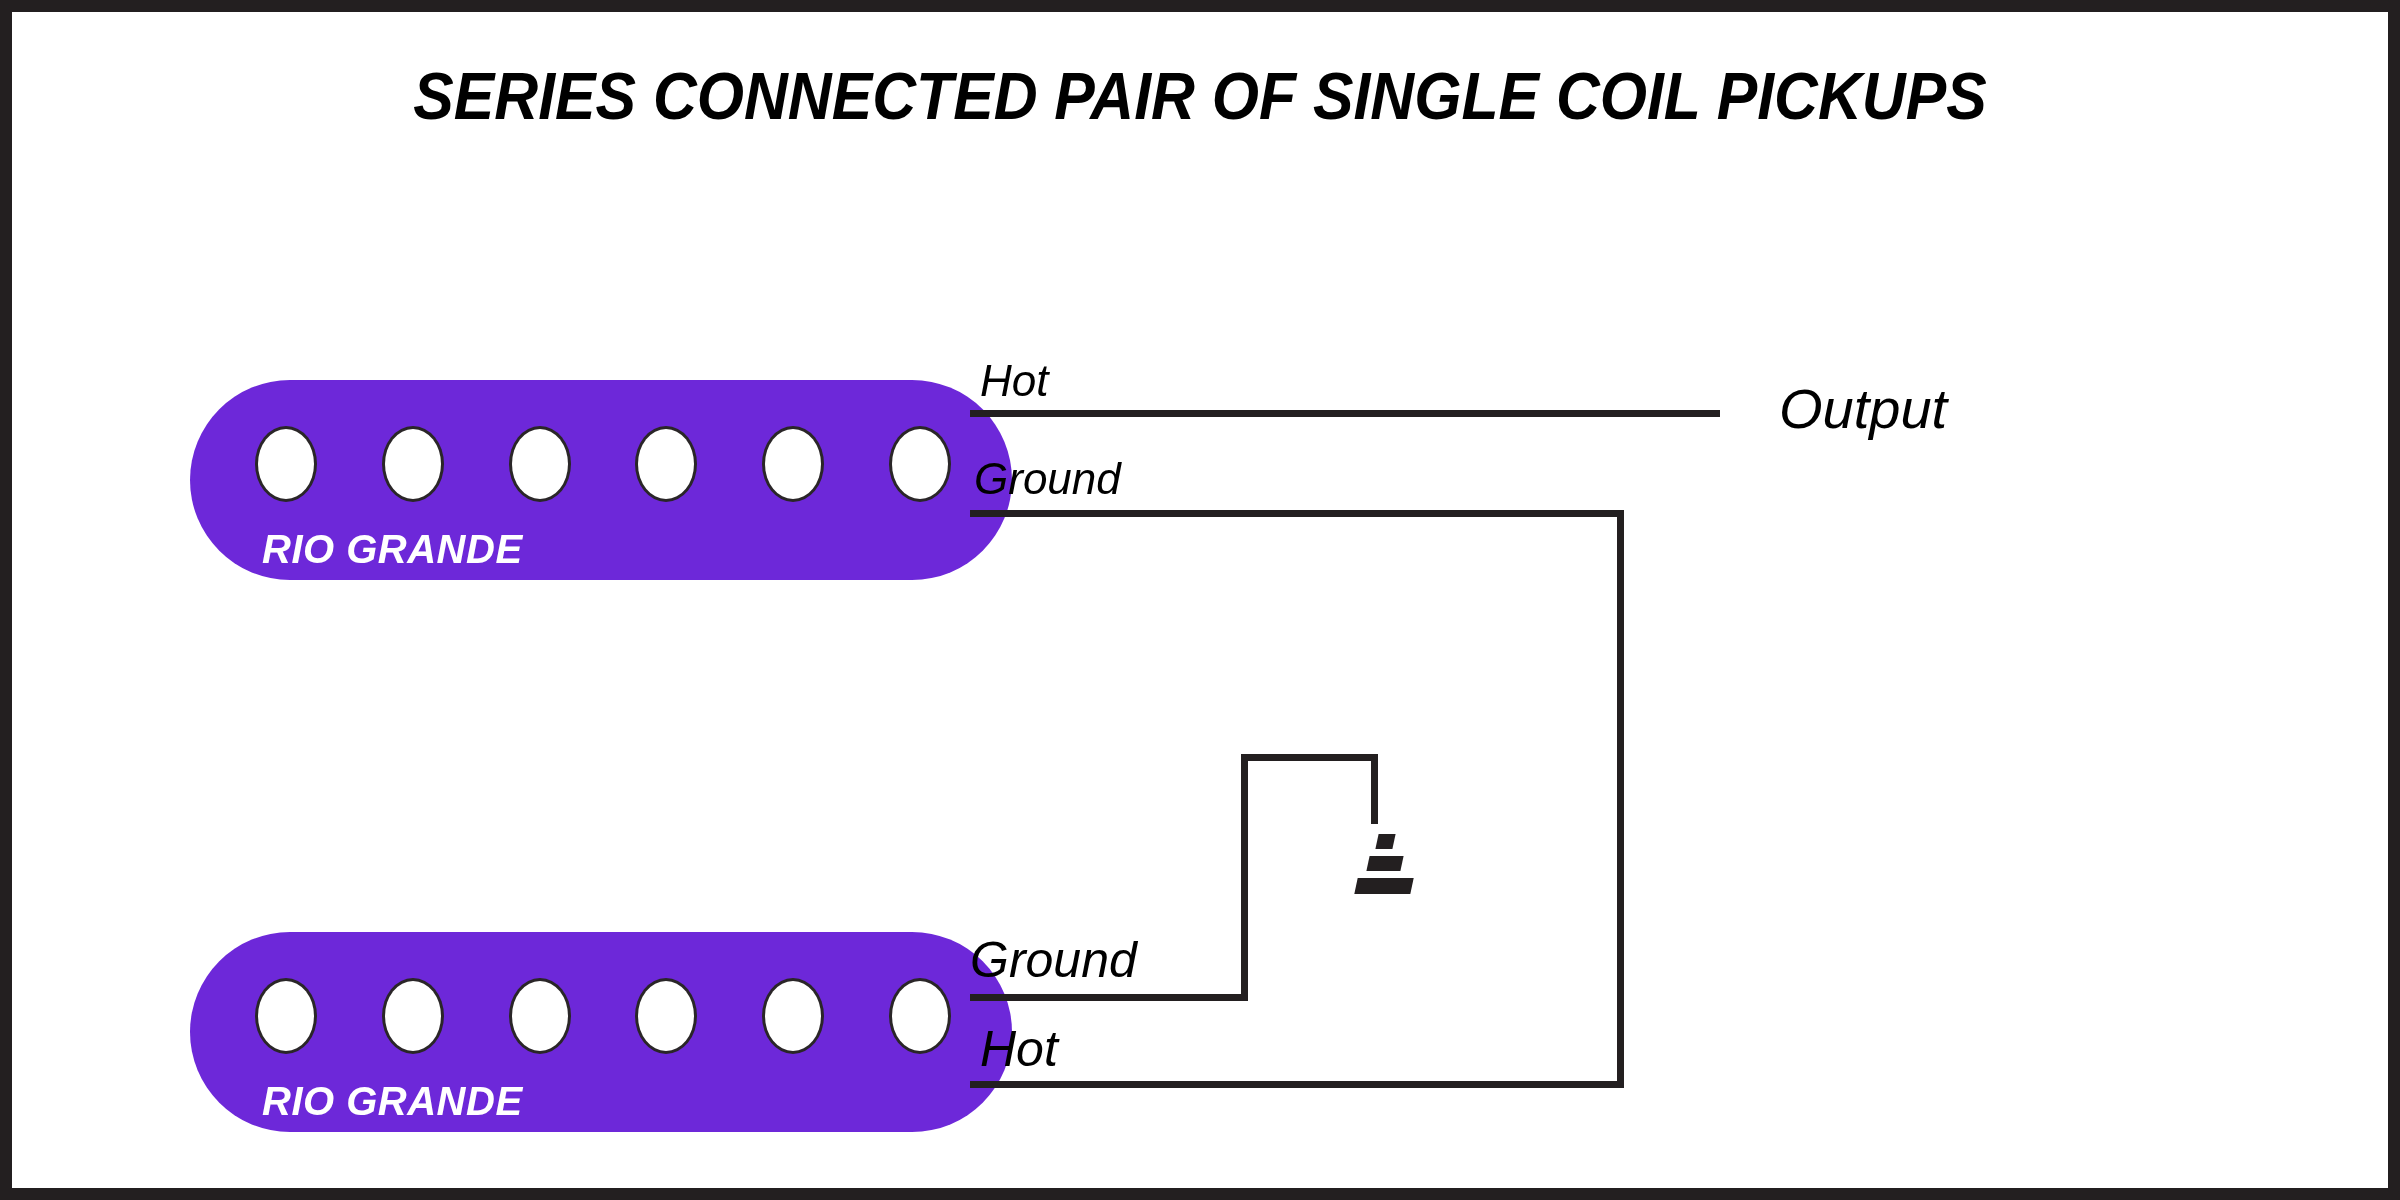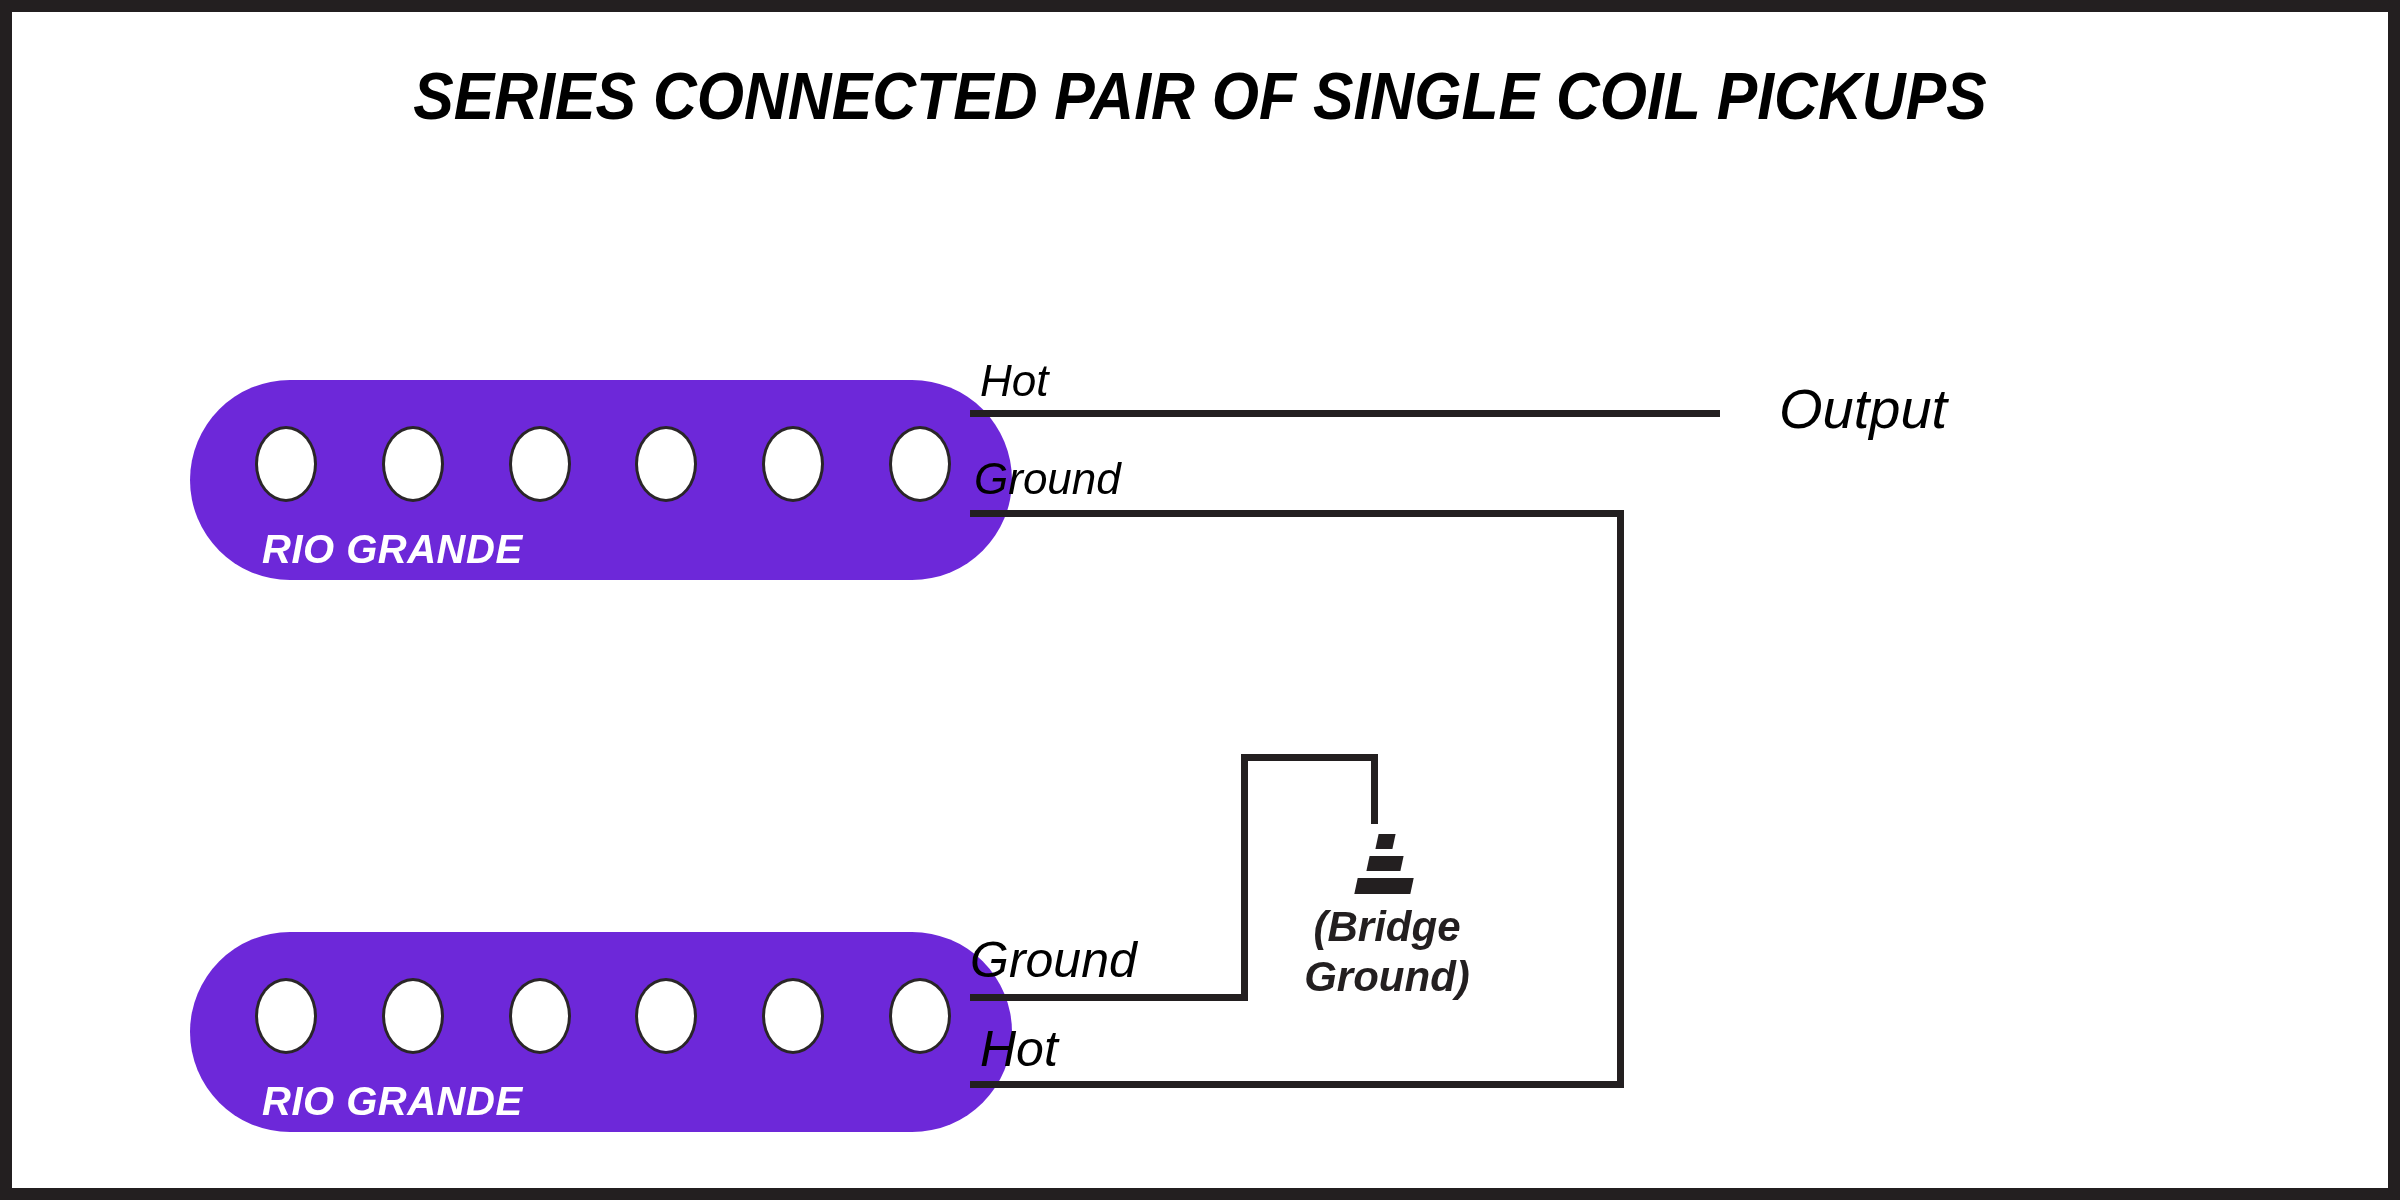--- a/index.html
+++ b/index.html
@@ -189,19 +189,15 @@
     <div class="wlabel wlabel-md" style="left:958px; top:921px;">Ground</div>
 
     <div class="wlabel wlabel-md" style="left:968px; top:1010px;">Hot</div>
 
     <div id="ground-symbol">
       <div class="gbar gbar1"></div>
       <div class="gbar gbar2"></div>
       <div class="gbar gbar3"></div>
     </div>
 
-    <div id="bridge-ground-label">
-      <div>(Bridge</div>
-      <div>Ground)</div>
-    </div>
 
   </div>
 </div>
 
 </body></html>

